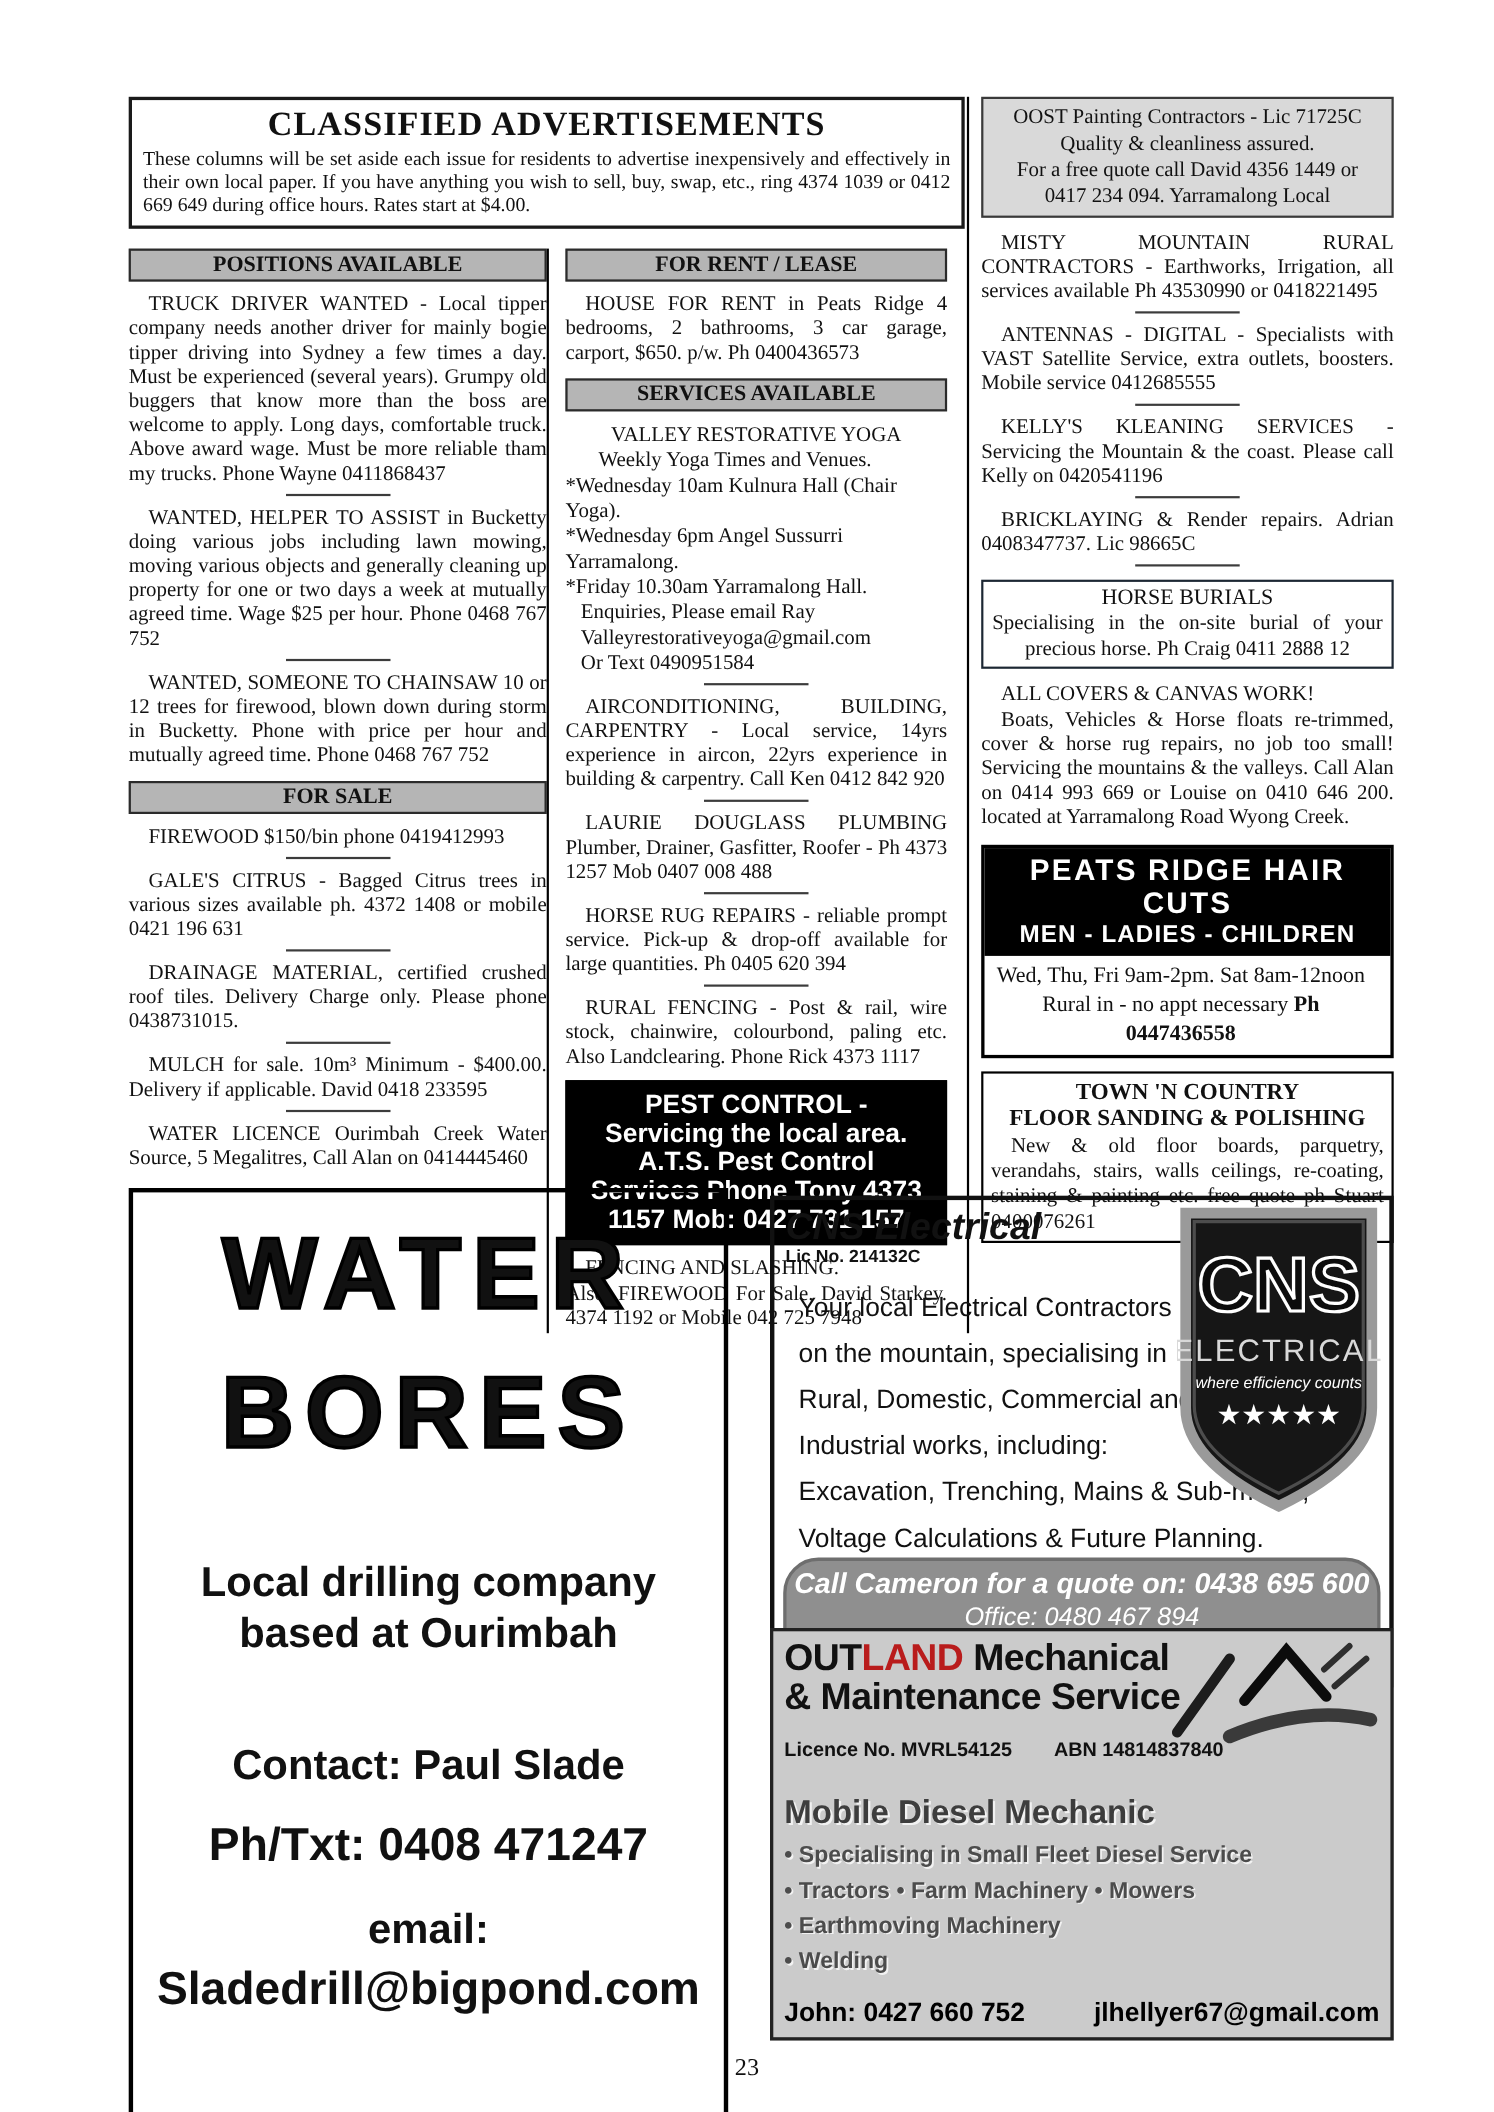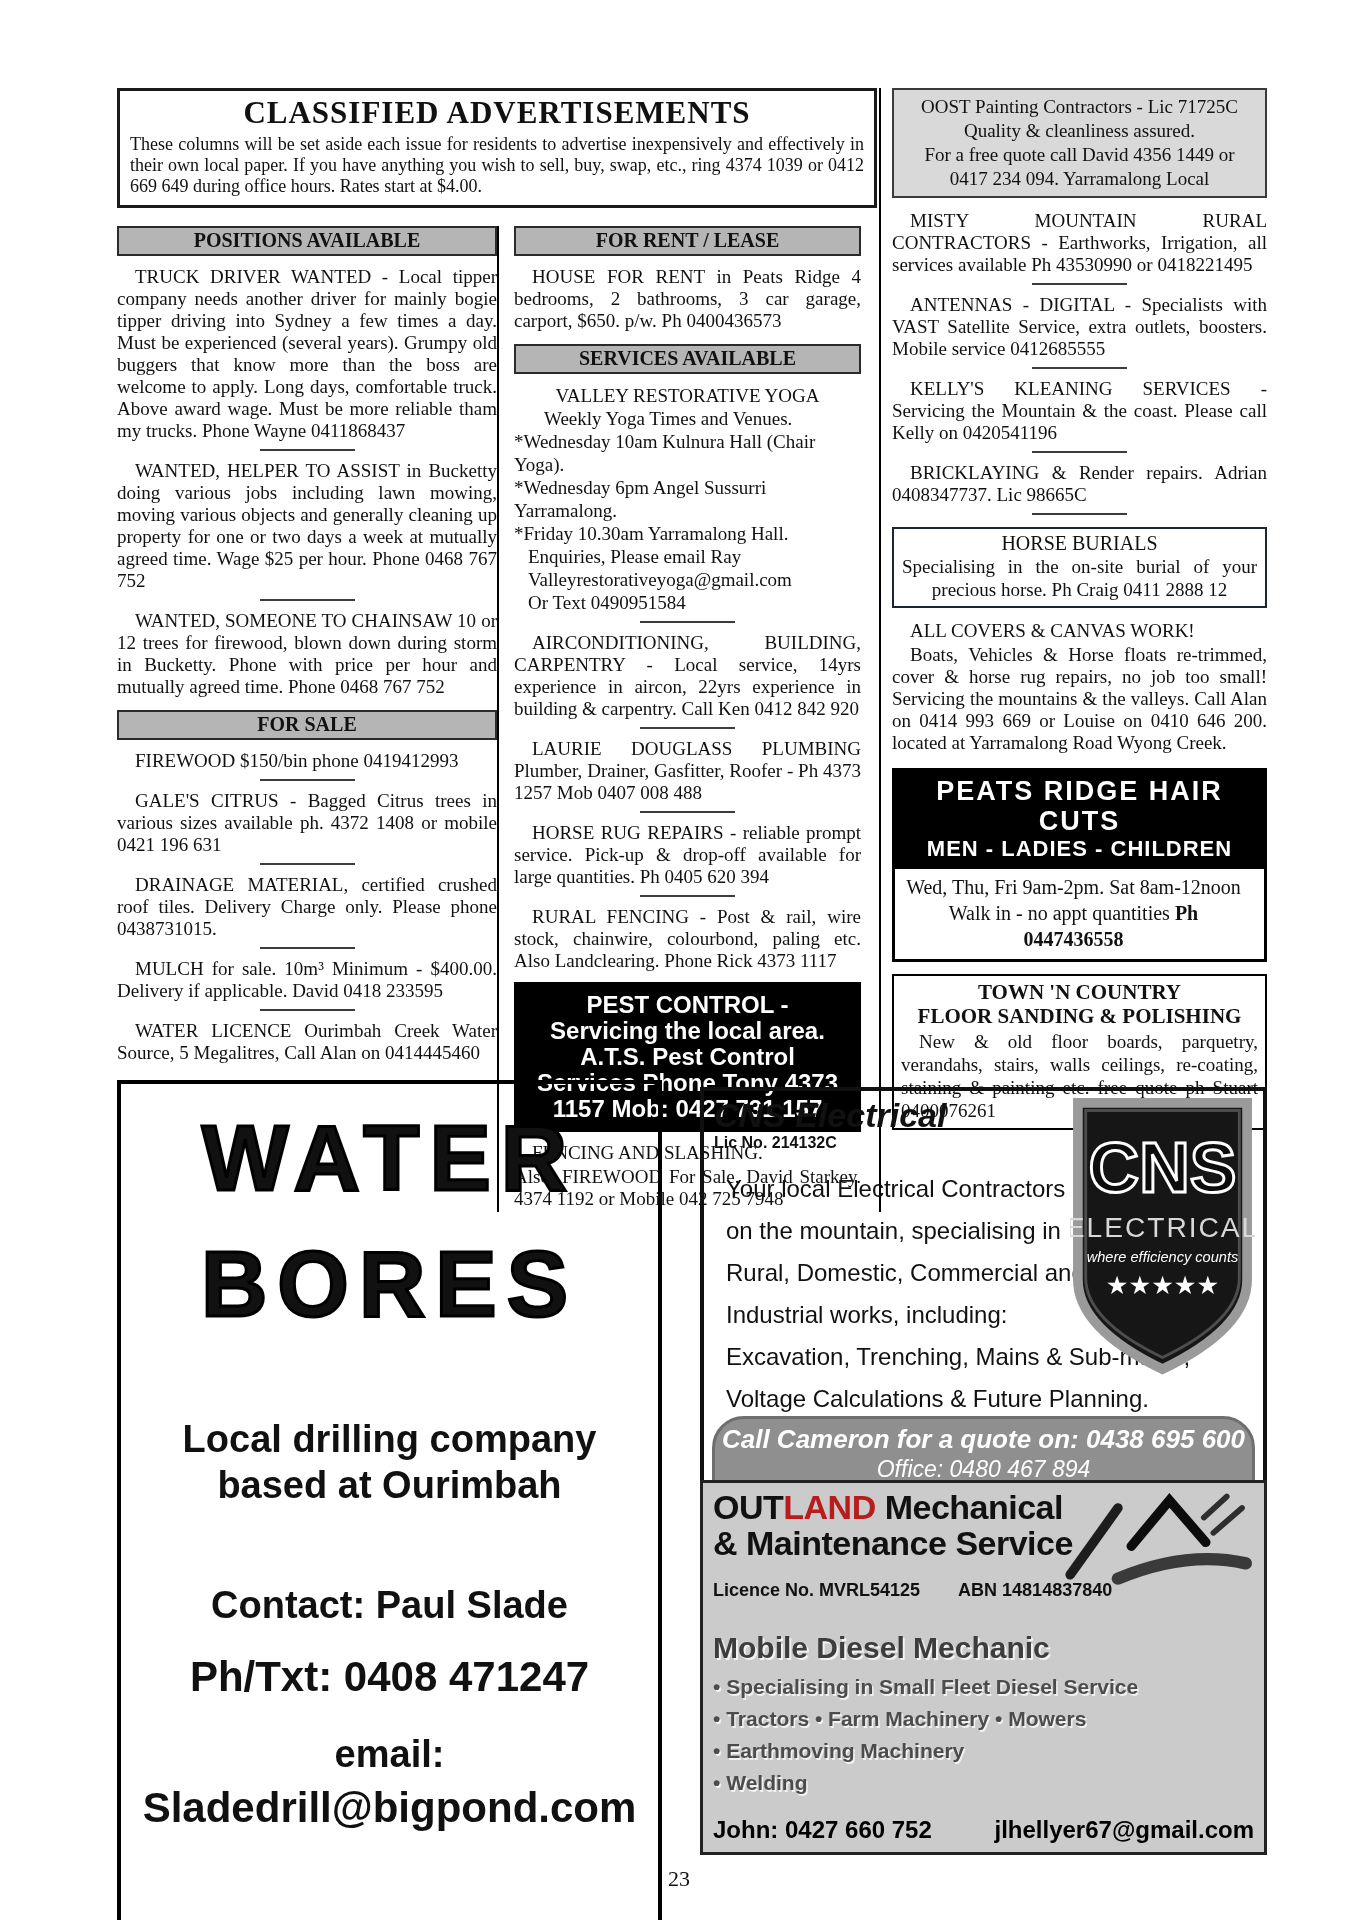--- a/index.html
+++ b/index.html
@@ -218,21 +218,21 @@
     </div>
 
     <div class="hair-box">
       <div class="hair-head">
         <div class="hair-title">PEATS RIDGE HAIR CUTS</div>
         <div class="hair-sub">MEN - LADIES - CHILDREN</div>
       </div>
       <div class="hair-body">
         <div>Wed, Thu, Fri 9am-2pm.   Sat 8am-12noon</div>
         <div>
-          <span>Walk in - no appt quantities</span>
+          <span>Rural in - no appt necessary</span>
           <b>Ph 0447436558</b>
         </div>
       </div>
     </div>
 
     <div class="town-box">
       <p class="town-title">TOWN 'N COUNTRY</p>
       <p class="town-title">FLOOR SANDING  &amp; POLISHING</p>
       <p class="town-body">New &amp; old floor boards, parquetry, verandahs, stairs, walls ceilings, re-coating, staining &amp; painting etc. free quote ph Stuart 0400076261</p>
     </div>

